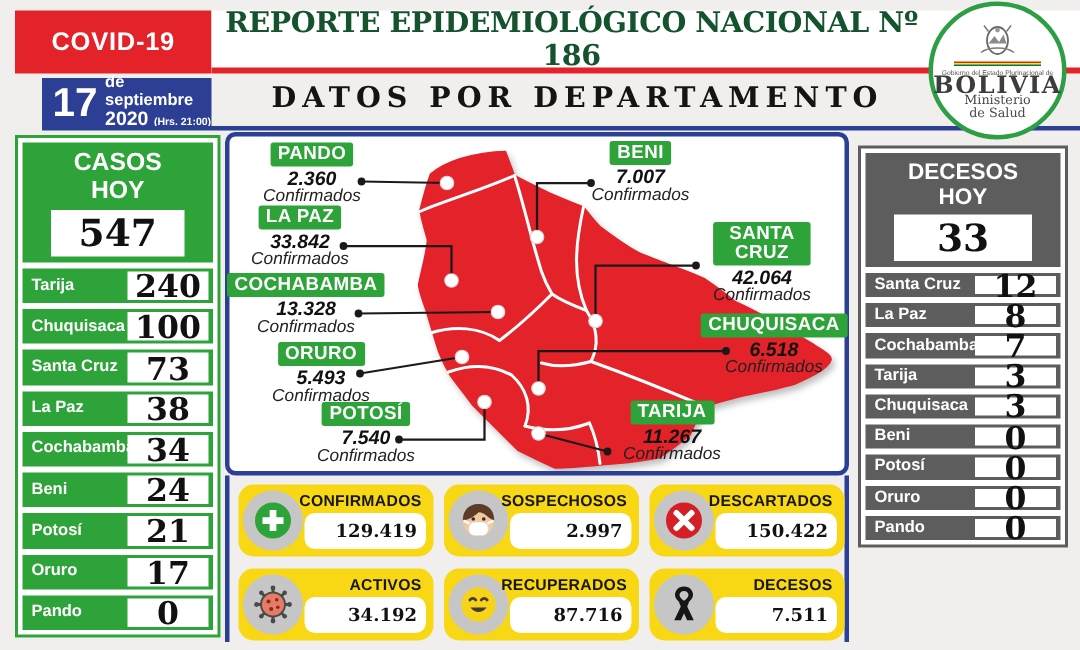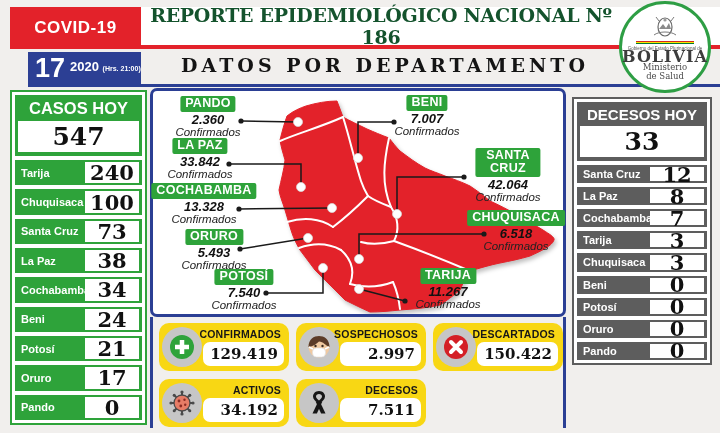--- a/index.html
+++ b/index.html
@@ -53,21 +53,21 @@
   .logo-small{font-size:4.5px;color:#555;line-height:5px;}
   .logo-bolivia{font-family:"DejaVu Serif",serif;font-weight:bold;font-size:16px;color:#3d3d3d;letter-spacing:1px;line-height:12px;}
   .logo-min{font-family:"DejaVu Serif",serif;font-size:8.5px;color:#4a4a4a;line-height:9px;}
   
   .side-panel{
     position:absolute;background:#fff;box-sizing:border-box;
     display:flex;flex-direction:column;padding:3px;
   }
   .panel-cases{left:10px;top:90px;width:137px;height:335px;border:2px solid #2EA33A;}
   .panel-deaths{left:572px;top:97px;width:140px;height:268px;border:2px solid #5D5D5D;justify-content:center;}
-  .panel-header{padding:3px 3px 4px;}
+  .panel-header{padding:3px 19px 4px;}
   .panel-cases .panel-header,.panel-cases .panel-row{background:#2EA33A;}
   .panel-deaths .panel-header,.panel-deaths .panel-row{background:#5D5D5D;}
   .panel-title{color:#fff;font-weight:bold;font-size:16.5px;text-align:center;padding:1px 0 3px;}
   .panel-deaths .panel-title{font-size:15px;}
   .panel-total-box{
     background:#fff;height:31px;display:flex;align-items:center;justify-content:center;
     font-family:"DejaVu Serif",serif;font-weight:bold;font-size:25px;color:#111;
   }
   .panel-rows{flex:1;display:flex;flex-direction:column;gap:4px;margin-top:4px;}
   .panel-row{flex:1;position:relative;}
@@ -106,33 +106,34 @@
   .stat-icon-circle{
     position:absolute;left:3px;top:4px;width:40px;height:40px;border-radius:50%;
     background:#C6C6C6;display:flex;align-items:center;justify-content:center;
   }
   .stat-label{
     position:absolute;top:5px;right:8px;font-weight:bold;font-size:10.5px;color:#171717;letter-spacing:0.2px;
   }
   .stat-value-box{
     position:absolute;left:44px;right:5px;top:19px;bottom:5px;background:#fff;border-radius:7px;
     display:flex;align-items:center;justify-content:flex-end;padding-right:6px;
-    font-family:"DejaVu Serif",serif;font-weight:bold;font-size:15px;color:#111;
+    font-family:"DejaVu Serif",serif;font-weight:bold;font-size:12px;color:#111;
   }
 </style>
 </head>
 <body>
 
 <div class="covid-badge">COVID-19</div>
 <div class="title-bar">
   <div class="title-text">REPORTE EPIDEMIOLÓGICO NACIONAL Nº 186</div>
 </div>
 <div class="date-box">
   <div class="date-day">17</div>
   <div class="date-col">
+    <div class="date-line1">de septiembre</div>
     <div class="date-line2"><span>2020</span> <span class="date-hours">(Hrs. 21:00)</span></div>
   </div>
 </div>
 <div class="subtitle">DATOS POR DEPARTAMENTO</div>
 <div class="navy-rule"></div>
 
 <div class="logo">
   <svg class="logo-crest" viewBox="0 0 30 26" width="30" height="26">
     <ellipse cx="15" cy="13" rx="7" ry="9" fill="none" stroke="#6a6a6a" stroke-width="1.2"></ellipse>
     <path d="M9,15 L13,10 L16,14 L19,9 L21,15 Z" fill="#8a8a8a"></path>
@@ -413,20 +414,31 @@
           <circle cx="11" cy="12" r="1.4" fill="#8A2B22"></circle>
             <circle cx="16.5" cy="10.8" r="1.2" fill="#8A2B22"></circle>
           <circle cx="12.8" cy="17" r="1.4" fill="#8A2B22"></circle>
             <circle cx="17.2" cy="15.8" r="1.2" fill="#8A2B22"></circle>
         </svg>
       </div>
       <div class="stat-label">ACTIVOS</div>
       <div class="stat-value-box">34.192</div>
     </div>
 
+    <div class="stat-box">
+      <div class="stat-icon-circle">
+        <svg width="28" height="28" viewBox="0 0 28 28">
+          <circle cx="14" cy="14" r="11.5" fill="#F6D41C"></circle>
+          <path d="M8.2,11 Q10.2,8.8 12.2,11 M15.8,11 Q17.8,8.8 19.8,11" stroke="#4A3A2A" stroke-width="1.8" fill="none" stroke-linecap="round"></path>
+          <path d="M8.5,16 Q14,22 19.5,16 Z" fill="#4A3A2A"></path>
+        </svg>
+      </div>
+      <div class="stat-label">RECUPERADOS</div>
+      <div class="stat-value-box">87.716</div>
+    </div>
 
     <div class="stat-box">
       <div class="stat-icon-circle">
         <svg width="28" height="28" viewBox="0 0 28 28">
           <path d="M14,2 C10,2 8,5 8,7.5 C8,10.2 10.5,12.3 14,15 C17.5,12.3 20,10.2 20,7.5 C20,5 18,2 14,2 Z M14,5 C15.8,5 17,6.2 17,7.6 C17,9 15.6,10.3 14,11.5 C12.4,10.3 11,9 11,7.6 C11,6.2 12.2,5 14,5 Z" fill="#161616"></path>
           <path d="M10.6,12.5 L14.8,12.5 L20.5,24.5 L16.1,24.5 Z" fill="#161616"></path>
           <path d="M17.4,12.5 L13.2,12.5 L7.5,24.5 L11.9,24.5 Z" fill="#161616"></path>
         </svg>
       </div>
       <div class="stat-label">DECESOS</div>

